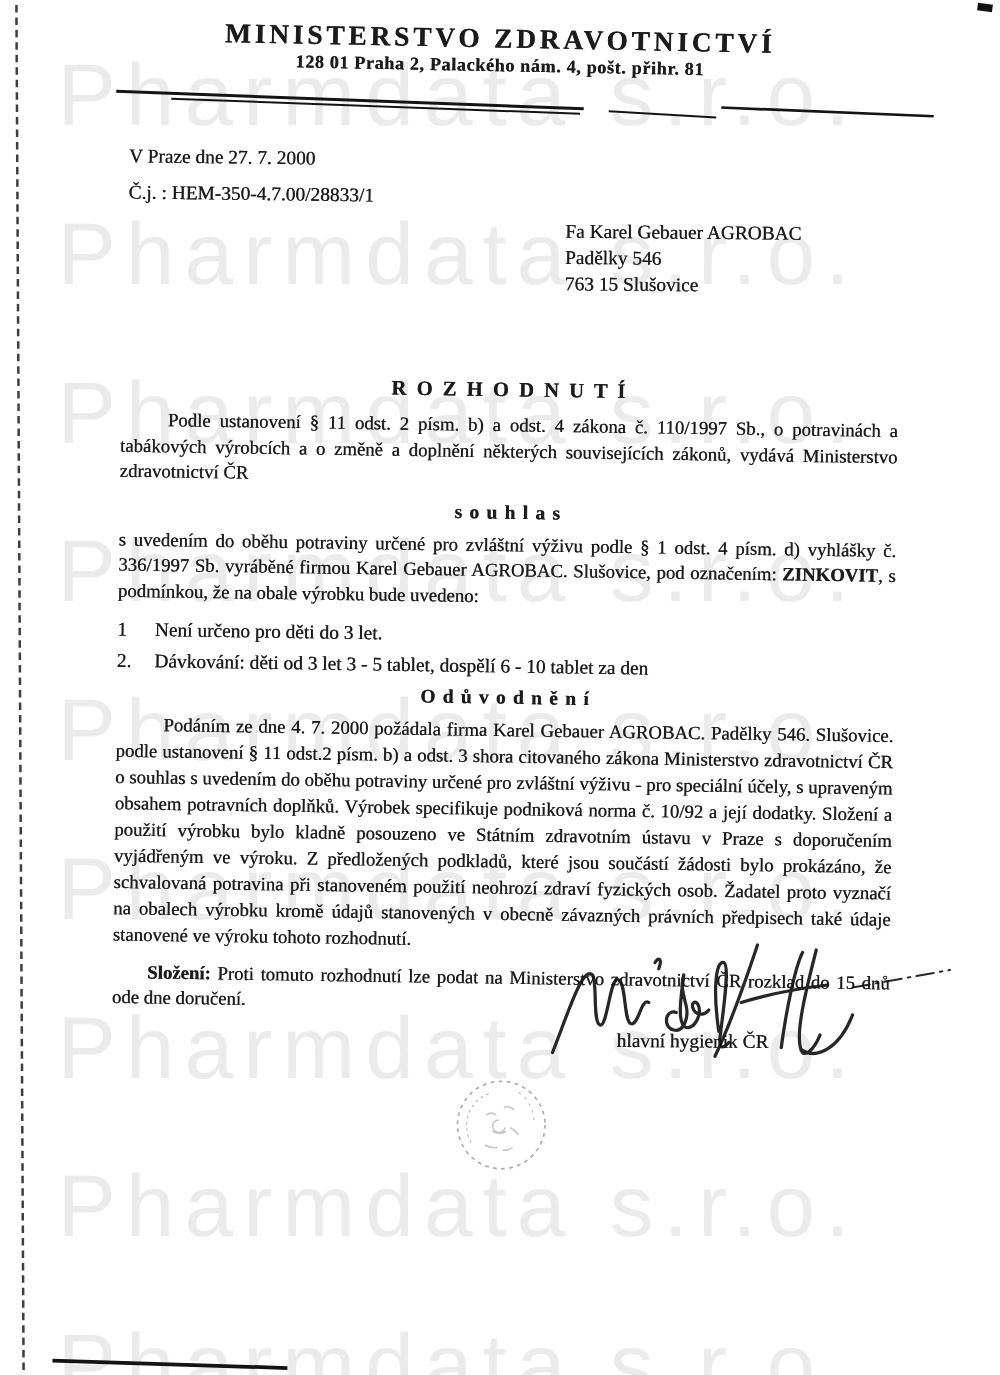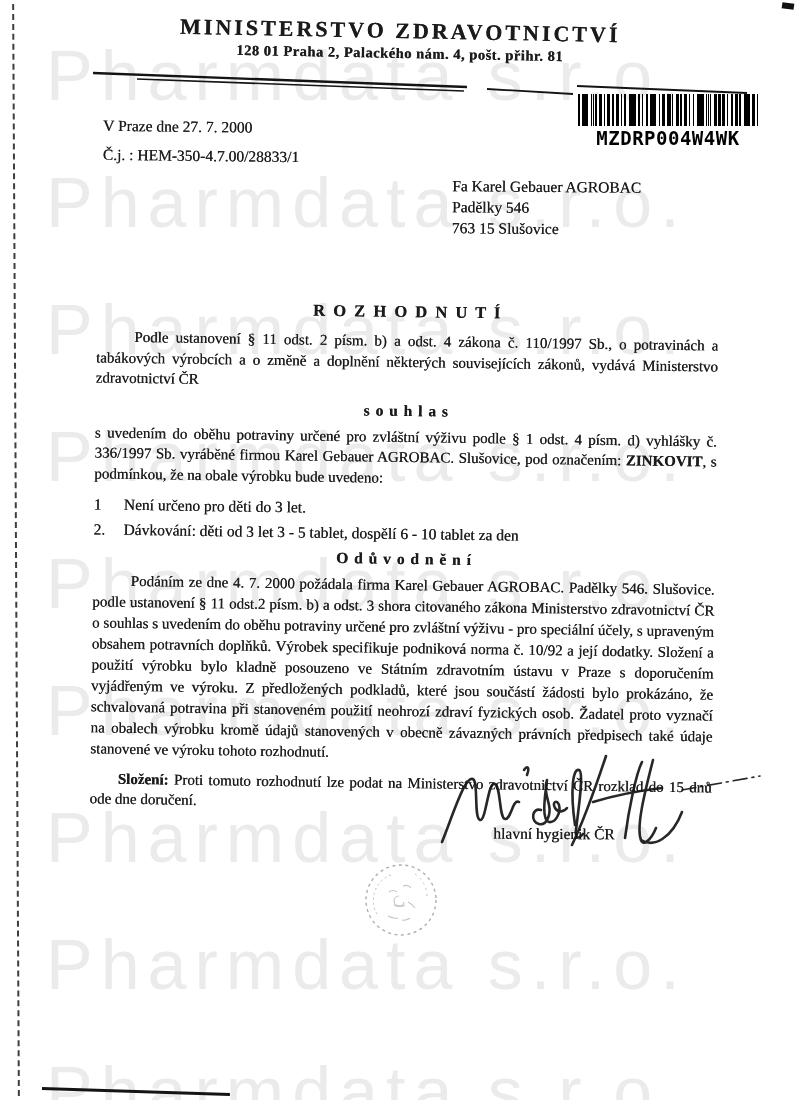--- a/index.html
+++ b/index.html
@@ -105,24 +105,20 @@
       <div class="hdr-title">MINISTERSTVO ZDRAVOTNICTVÍ</div>
       <div class="hdr-addr">128 01 Praha 2, Palackého nám. 4, pošt. přihr. 81</div>
     </div>
     <svg class="hdr-rule" width="670" height="34" viewBox="0 0 670 34">
       <line x1="5" y1="7" x2="379" y2="21" stroke="#141414" stroke-width="2.4"></line>
       <line x1="49" y1="13" x2="376" y2="25" stroke="#141414" stroke-width="1.6"></line>
       <line x1="399" y1="23" x2="485" y2="28" stroke="#141414" stroke-width="1.8"></line>
       <line x1="489" y1="20" x2="659" y2="27" stroke="#141414" stroke-width="2.2"></line>
     </svg>
 
-    <div class="barcode-wrap">
-      <div class="barcode"></div>
-      <div class="barcode-label">MZDRP004W4WK</div>
-    </div>
 
     <div class="meta txt">
       <div>V Praze dne 27. 7. 2000</div>
       <div class="line2">Č.j. : HEM-350-4.7.00/28833/1</div>
     </div>
 
     <div class="recipient txt">
       <div>Fa Karel Gebauer AGROBAC</div>
       <div>Padělky 546</div>
       <div>763 15 Slušovice</div>

